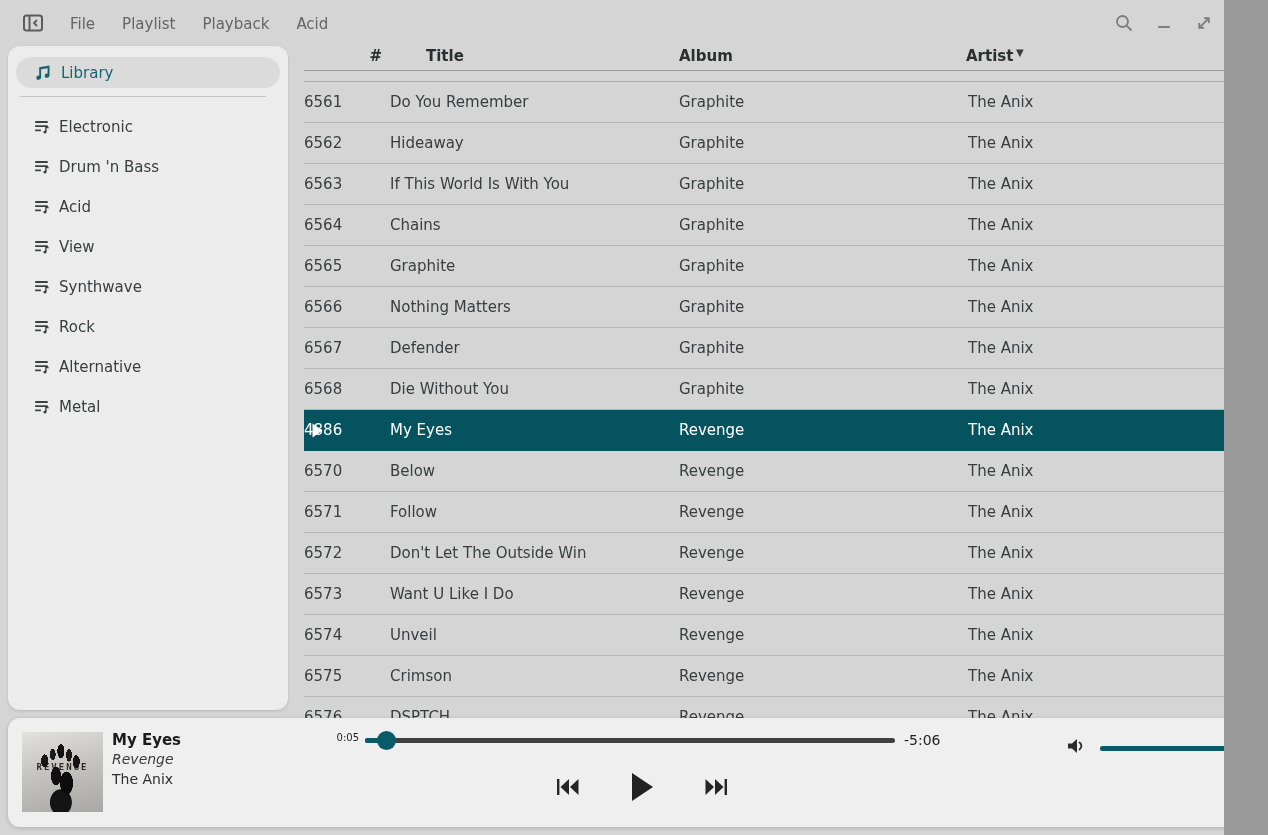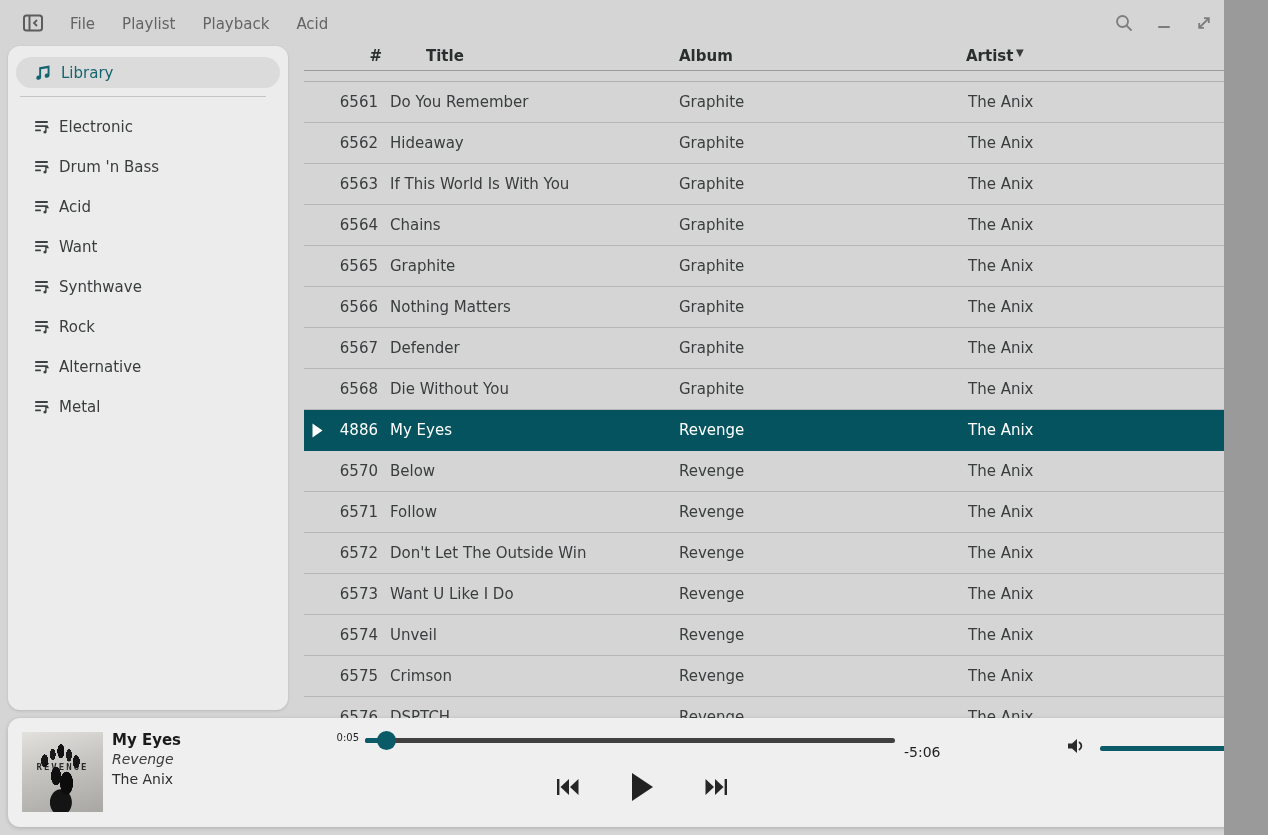--- a/index.html
+++ b/index.html
@@ -40,21 +40,21 @@
   .thead span{position:absolute;top:1px;}
   .h-num{left:0;width:78px;text-align:right;cursor:pointer;}
   .h-title{left:86px;cursor:pointer;margin-left:36px;}
   .h-album{left:375px;cursor:pointer;}
   .h-artist{left:662px;cursor:pointer;}
   .sort-icon{position:absolute;left:712px;top:5px;font-size:10px;color:#3a3a3a;}
   .partial-row{position:absolute;left:304px;top:72px;width:948px;height:10px;border-bottom:1px solid #b0b0b0;}
   .rows{position:absolute;left:304px;top:82px;width:948px;}
   .trow{position:relative;height:41px;border-bottom:1px solid var(--row-border);font-size:15px;color:var(--text);cursor:default;}
   .trow span{position:absolute;top:0;line-height:40px;white-space:nowrap;}
-  .c-num{left:0;width:74px;text-align:right;}
+  .c-num{left:0;width:74px;text-align:left;}
   .c-title{left:86px;}
   .c-album{left:375px;}
   .c-artist{left:664px;}
   .c-play{display:none;}
   .trow.selected{background:var(--selection);color:#ffffff;border-color:var(--selection);}
   .trow.selected .c-play{display:block;left:7px;top:13px;line-height:normal;}
   .scrollbar{position:absolute;left:1250px;top:73px;width:11px;height:637px;background:#cacaca;border-radius:5px;}
   .scroll-thumb{position:absolute;left:0;top:498px;width:11px;height:7px;background:#8d8d8d;border-radius:3px;cursor:grab;}
 
   
@@ -70,21 +70,21 @@
       radial-gradient(ellipse 7px 13px at 42% 55%, #101010 70%, transparent 72%),
       radial-gradient(ellipse 9px 16px at 55% 64%, #0c0c0c 70%, transparent 74%),
       radial-gradient(ellipse 15px 18px at 48% 88%, #141414 70%, transparent 76%),
       linear-gradient(165deg, #e3e1dd 0%, #c6c4c0 45%, #a9a7a3 100%);
   }
   .art-label{position:absolute;left:0;top:38%;width:100%;text-align:center;font-family:"DejaVu Sans Mono","Liberation Mono",monospace;font-size:9px;font-weight:bold;letter-spacing:2px;color:#101010;opacity:.85;}
   .np-title{position:absolute;left:104px;top:13px;font-size:15px;font-weight:bold;color:#1b1b1b;}
   .np-album{position:absolute;left:104px;top:33px;font-size:14px;font-style:italic;color:#3c3c3c;}
   .np-artist{position:absolute;left:104px;top:53px;font-size:14px;color:#2f2f2f;}
   .time-elapsed{position:absolute;left:290px;top:14px;width:61px;text-align:right;font-size:10px;color:#1f1f1f;}
-  .time-remaining{position:absolute;left:896px;top:14px;font-size:14px;color:#1f1f1f;margin-top:12px;}
+  .time-remaining{position:absolute;left:896px;top:14px;font-size:14px;color:#1f1f1f;}
   .progress{position:absolute;left:357px;top:14px;width:530px;height:17px;cursor:pointer;}
   .track{position:absolute;left:0;top:6px;width:100%;height:5px;border-radius:2.5px;background:#404040;}
   .fill{position:absolute;left:0;top:6px;height:5px;border-radius:2.5px;background:var(--accent);}
   .knob{position:absolute;top:-1px;width:19px;height:19px;border-radius:50%;background:var(--accent);cursor:grab;}
   .transport{position:absolute;left:536px;top:50px;width:196px;height:40px;display:flex;align-items:center;justify-content:space-between;}
   .t-btn{background:none;border:none;cursor:pointer;display:flex;align-items:center;justify-content:center;width:48px;height:40px;}
   .volume-icon{position:absolute;left:1058px;top:20px;width:22px;height:18px;}
   .volume{position:absolute;left:1092px;top:20px;width:148px;height:21px;cursor:pointer;}
   .volume .track{top:8px;background:#bdbdbd;}
   .volume .fill{top:8px;}
@@ -192,21 +192,21 @@
   </div>
         <div class="pl-item">
     <span class="pl-icon">
       <svg width="16" height="16" viewBox="0 0 16 16">
         <rect x="1" y="2" width="13" height="1.9" rx="0.9" fill="#3d4142"></rect>
         <rect x="1" y="6.2" width="13" height="1.9" rx="0.9" fill="#3d4142"></rect>
         <rect x="1" y="10.4" width="6" height="1.9" rx="0.9" fill="#3d4142"></rect>
         <path d="M11.2 14.6 A1.8 1.6 0 1 1 11.2 11.4 L11.2 7 L14.6 7.8 L14.6 9.4 L12.6 8.9 L12.6 13 A1.8 1.6 0 0 1 11.2 14.6 Z" fill="#3d4142"></path>
       </svg>
     </span>
-    <span class="pl-label">Want</span>
+    <span class="pl-label">View</span>
   </div>
         <div class="pl-item">
     <span class="pl-icon">
       <svg width="16" height="16" viewBox="0 0 16 16">
         <rect x="1" y="2" width="13" height="1.9" rx="0.9" fill="#3d4142"></rect>
         <rect x="1" y="6.2" width="13" height="1.9" rx="0.9" fill="#3d4142"></rect>
         <rect x="1" y="10.4" width="6" height="1.9" rx="0.9" fill="#3d4142"></rect>
         <path d="M11.2 14.6 A1.8 1.6 0 1 1 11.2 11.4 L11.2 7 L14.6 7.8 L14.6 9.4 L12.6 8.9 L12.6 13 A1.8 1.6 0 0 1 11.2 14.6 Z" fill="#3d4142"></path>
       </svg>
     </span>

